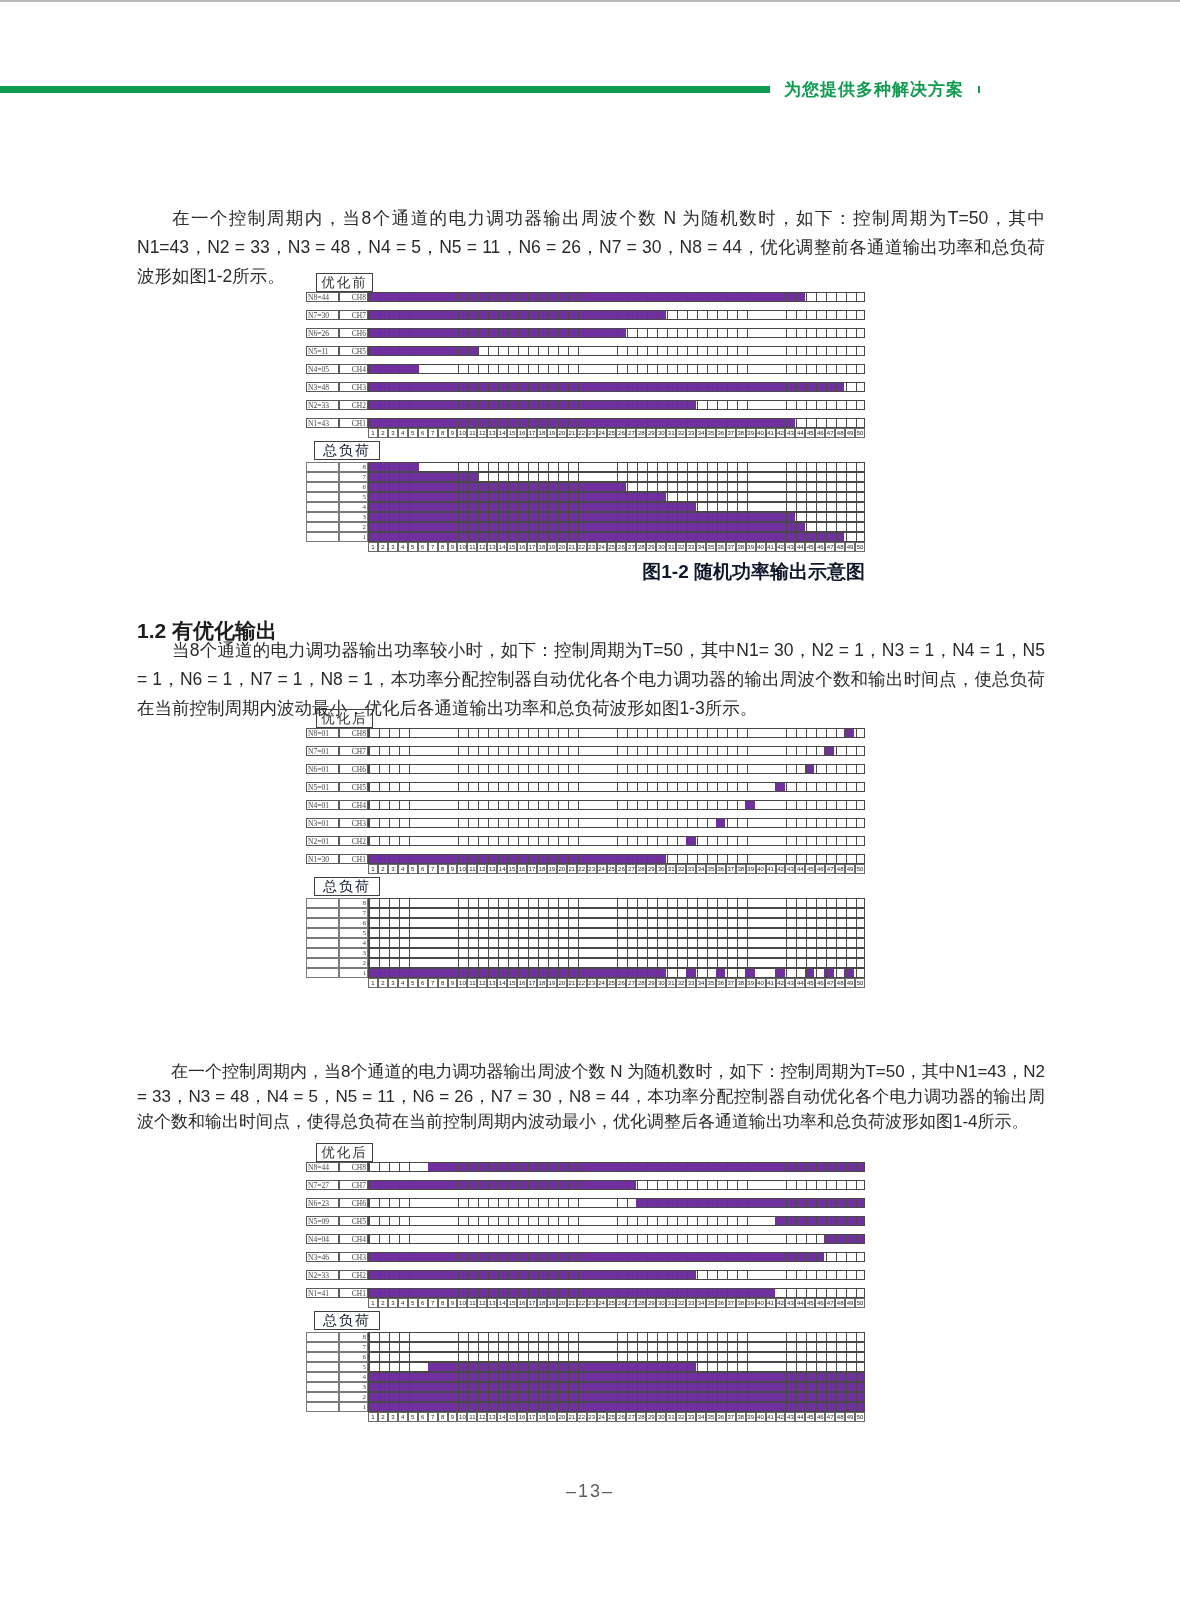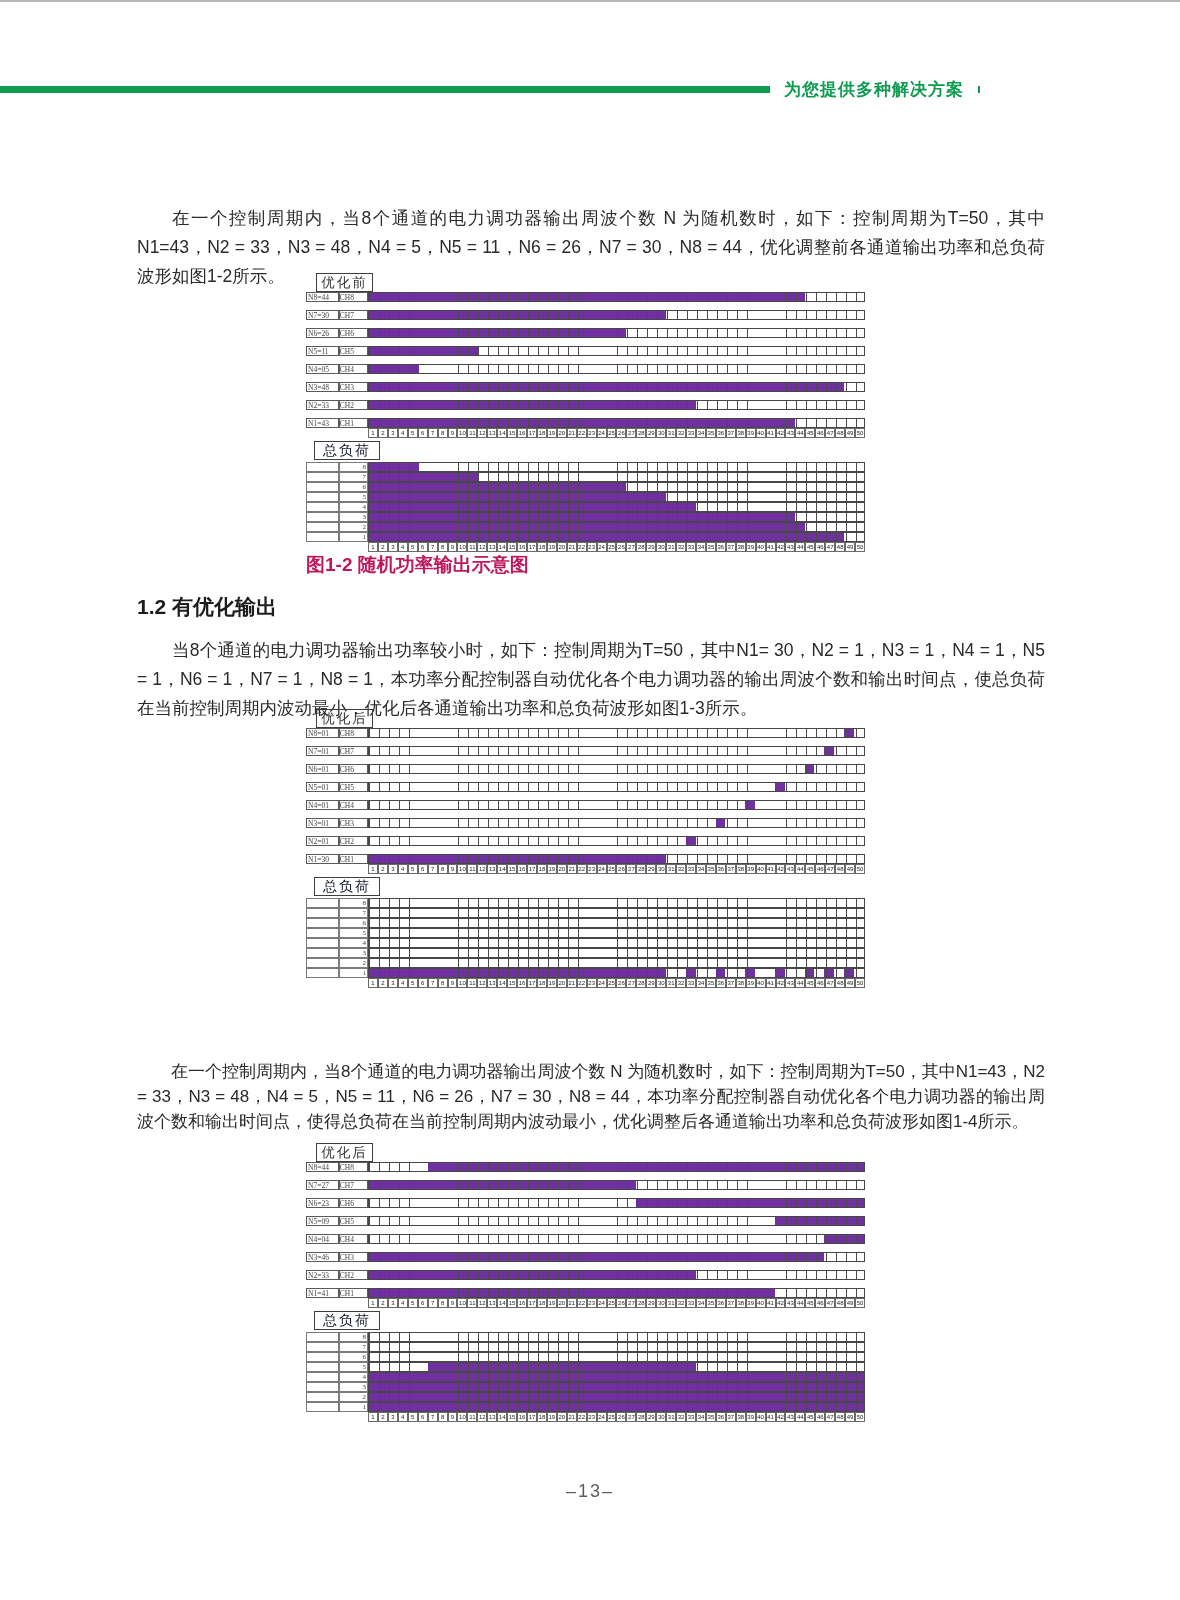--- a/index.html
+++ b/index.html
@@ -35,21 +35,21 @@
     font-family:"Liberation Serif", serif; font-size:13.5px; letter-spacing:2px; color:#333;text-align:center;
   }
   .ch-row { display:flex; height:10px; margin-top:8px; }
   .ch-row:first-child { margin-top:0; }
   .lbl-n, .lbl-ch {
     box-sizing:border-box; border:0.8px solid #5a5a5a; background:#fff;
     font-family:"Liberation Serif", serif; font-size:7.5px; color:#444;
     display:flex; align-items:center; overflow:hidden;
   }
   .lbl-n  { width:33px; padding-left:1px; }
-  .lbl-ch { width:29px; justify-content:flex-end; padding-right:13px; }
+  .lbl-ch { width:29px; justify-content:flex-end; padding-right:1px; }
   .strip { position:relative; flex:1; box-sizing:border-box; border:0.8px solid #474747; background:#fff; }
   .seg { position:absolute; top:0; bottom:0; background:#7030a0; }
   .gridl { position:absolute; inset:0; pointer-events:none;
     background:repeating-linear-gradient(to right,#4a4a4a 0 0.8px,transparent 0.8px 9.94px); }
   .axis { display:grid; grid-template-columns:repeat(50,1fr); width:497px; margin-left:62px; height:10px; }
   .axis .tick {
     box-sizing:border-box; border:0.4px solid #6a6a6a;
     font-size:6px; color:#222; display:flex; align-items:center; justify-content:center; overflow:hidden;
     font-family:"Liberation Sans", sans-serif;
   }
@@ -57,21 +57,21 @@
     margin:3px 0 0 8px; width:66px; height:19px; box-sizing:border-box;
     border:1.5px solid #3f3f3f; display:flex; align-items:center; justify-content:center;
     font-family:"Liberation Serif", serif; font-size:14px; letter-spacing:2px; color:#0f172a;
   }
   .load-rows { margin-top:2px; }
   .load-row { display:flex; height:10px; }
   .lg1, .lg2 { box-sizing:border-box; border:0.5px solid #7a7a7a; background:#fff; }
   .lg1 { width:33px; }
   .lg2 { width:29px; display:flex; align-items:center; justify-content:flex-end;
          font-family:"Liberation Serif", serif; font-size:7px; color:#444; padding-right:1px; }
-  .caption { text-align:left; font-size:19px; font-weight:bold; color:#be185d; }
+  .caption { margin-top:7px; text-align:right; font-size:19px; font-weight:bold; color:#0f172a; }
 
   .footer { position:absolute; top:1481px; left:0; width:1180px; text-align:center;
             font-size:18px; color:#5c5c5c; letter-spacing:2px; }
 </style>
 </head>
 <body>
 
 <div class="top-hairline"></div>
 
 <div class="header-band">
@@ -319,21 +319,21 @@
         <div class="tick">46</div>
         <div class="tick">47</div>
         <div class="tick">48</div>
         <div class="tick">49</div>
         <div class="tick">50</div>
       </div>
     <div class="caption">图1-2 随机功率输出示意图</div>
   </div>
 </section>
 
-<h2 class="heading" style="top:576px">1.2 有优化输出</h2>
+<h2 class="heading" style="top:600px">1.2 有优化输出</h2>
 
 <p class="para" id="p2" style="top:618px">当8个通道的电力调功器输出功率较小时，如下：控制周期为T=50，其中N1= 30，N2 = 1，N3 = 1，N4 = 1，N5 = 1，N6 = 1，N7 = 1，N8 = 1，本功率分配控制器自动优化各个电力调功器的输出周波个数和输出时间点，使总负荷在当前控制周期内波动最小，优化后各通道输出功率和总负荷波形如图1-3所示。</p>
 
 <section class="figure" style="top:709px">
   <div class="chart">
     <div class="mode-box">优化后</div>
     <div class="ch-rows">
         <div class="ch-row">
           <div class="lbl-n">N8=01</div>
           <div class="lbl-ch">CH8</div>

